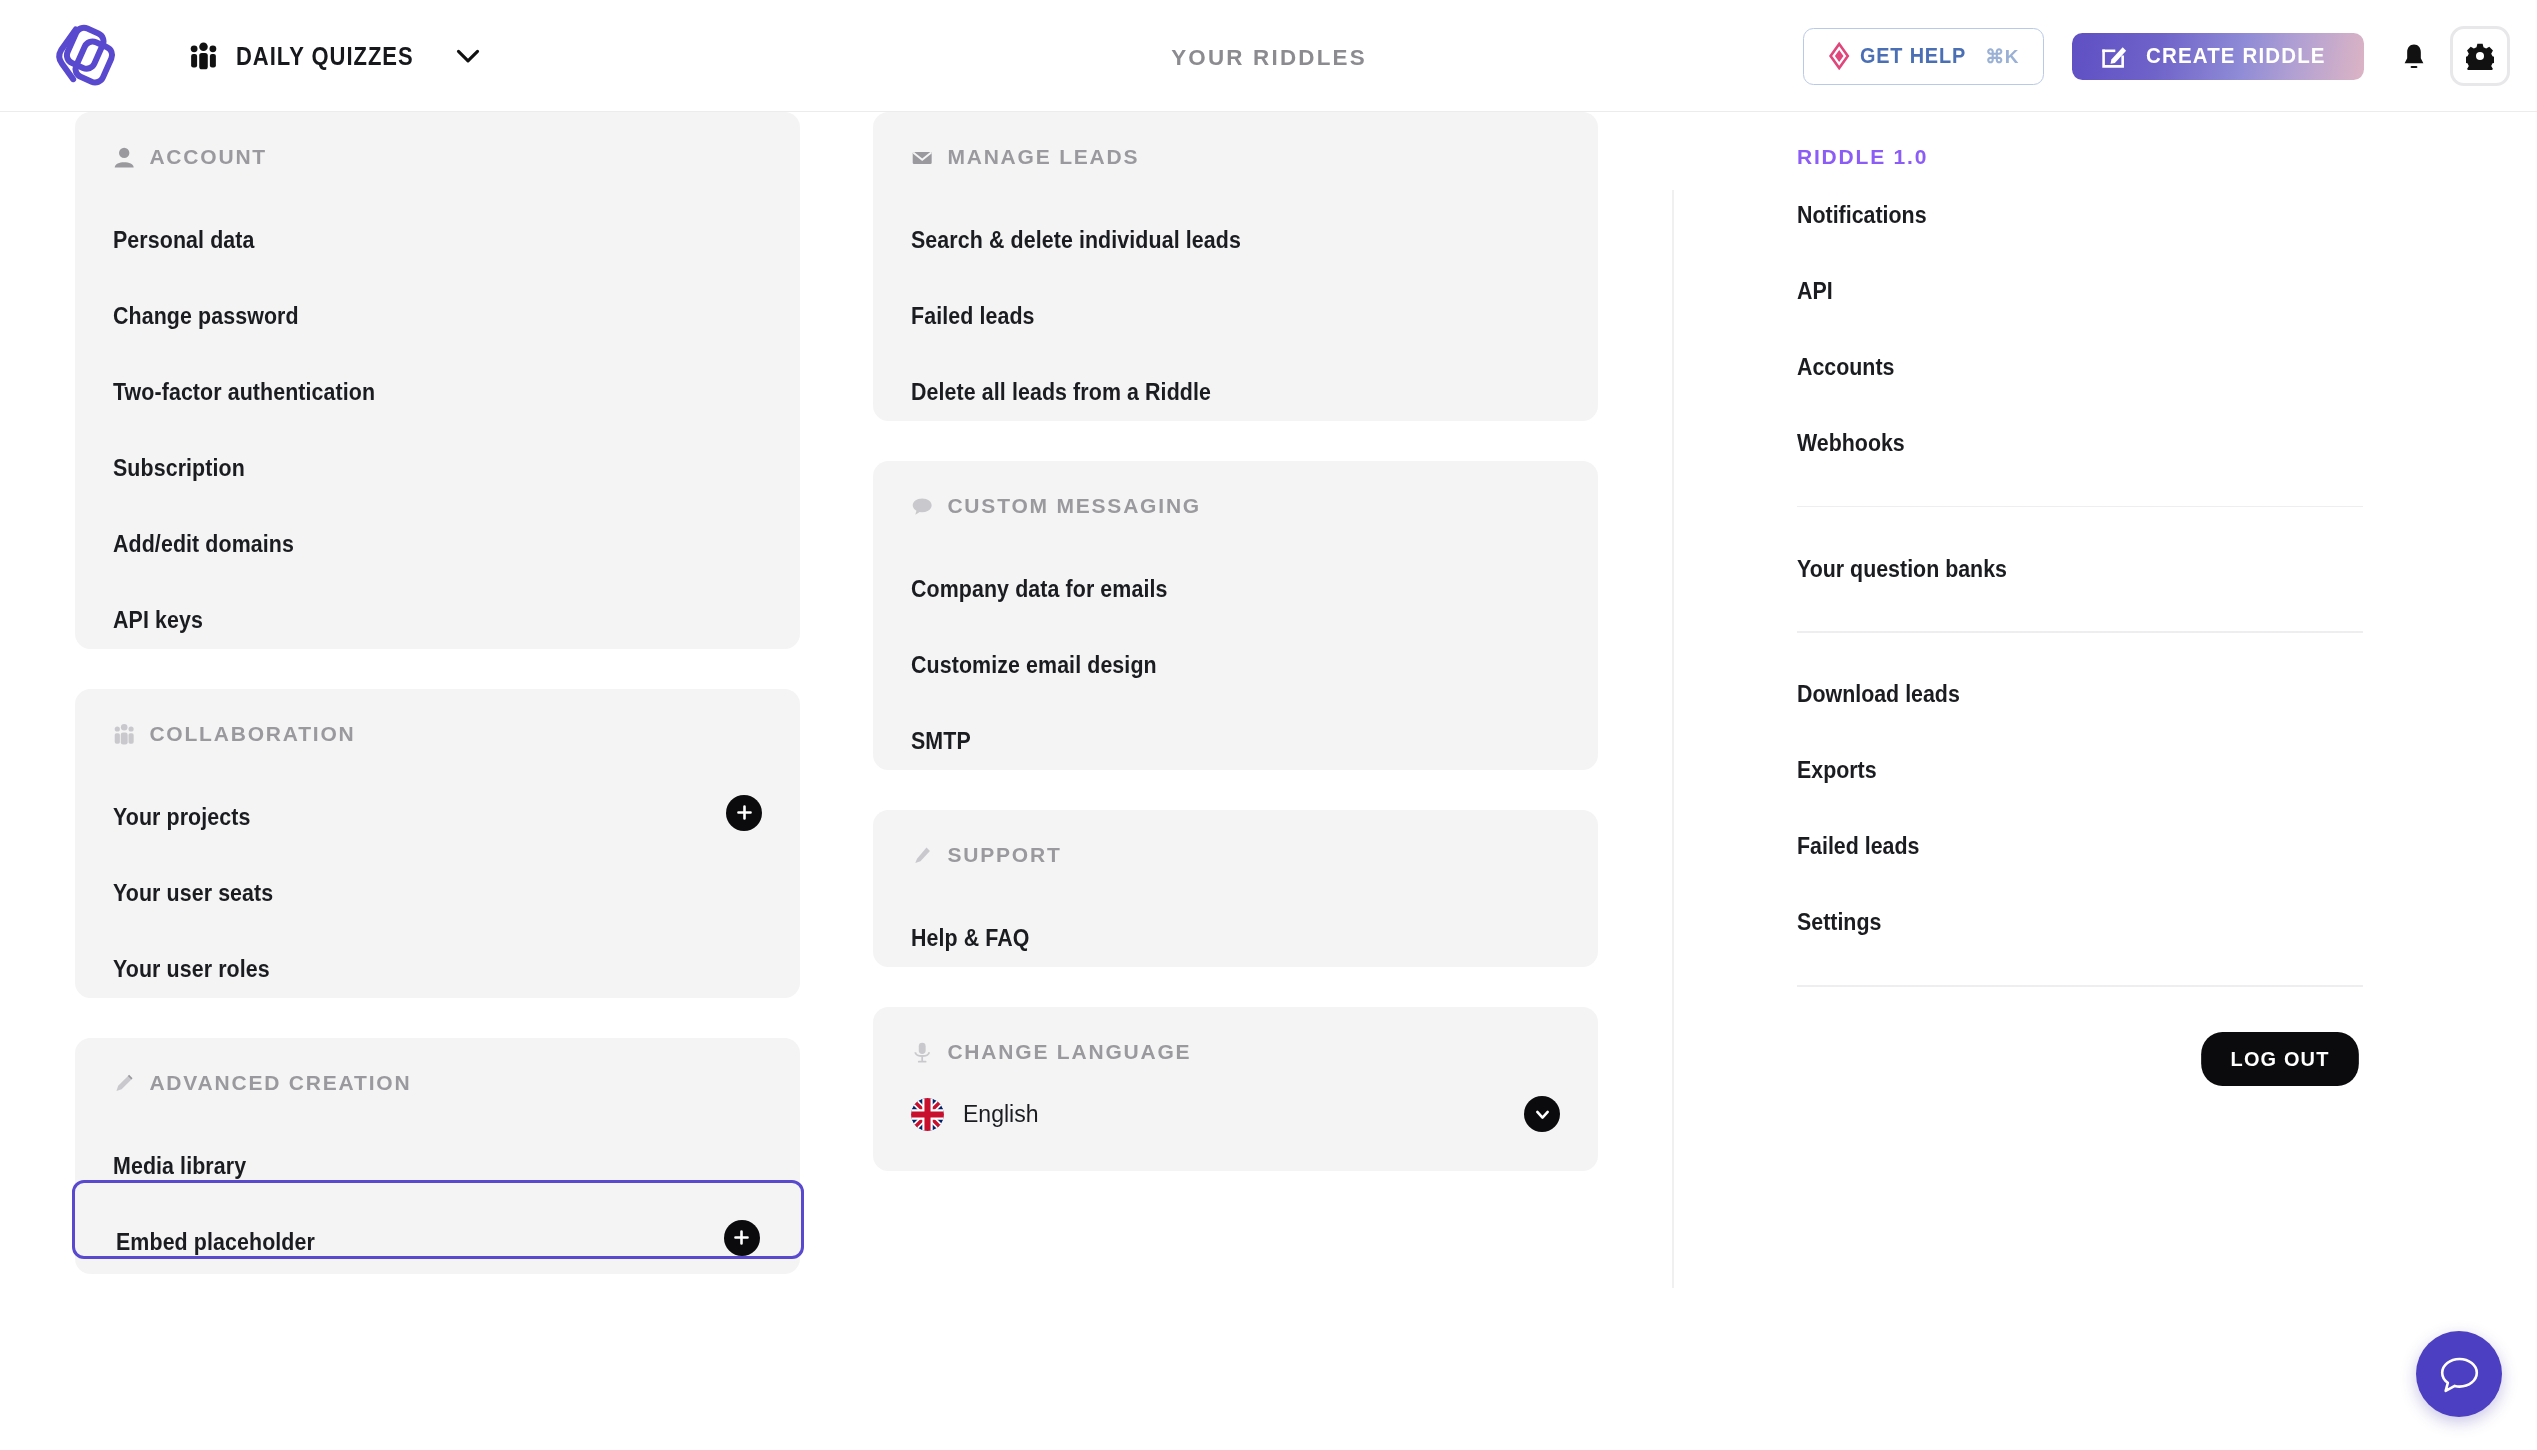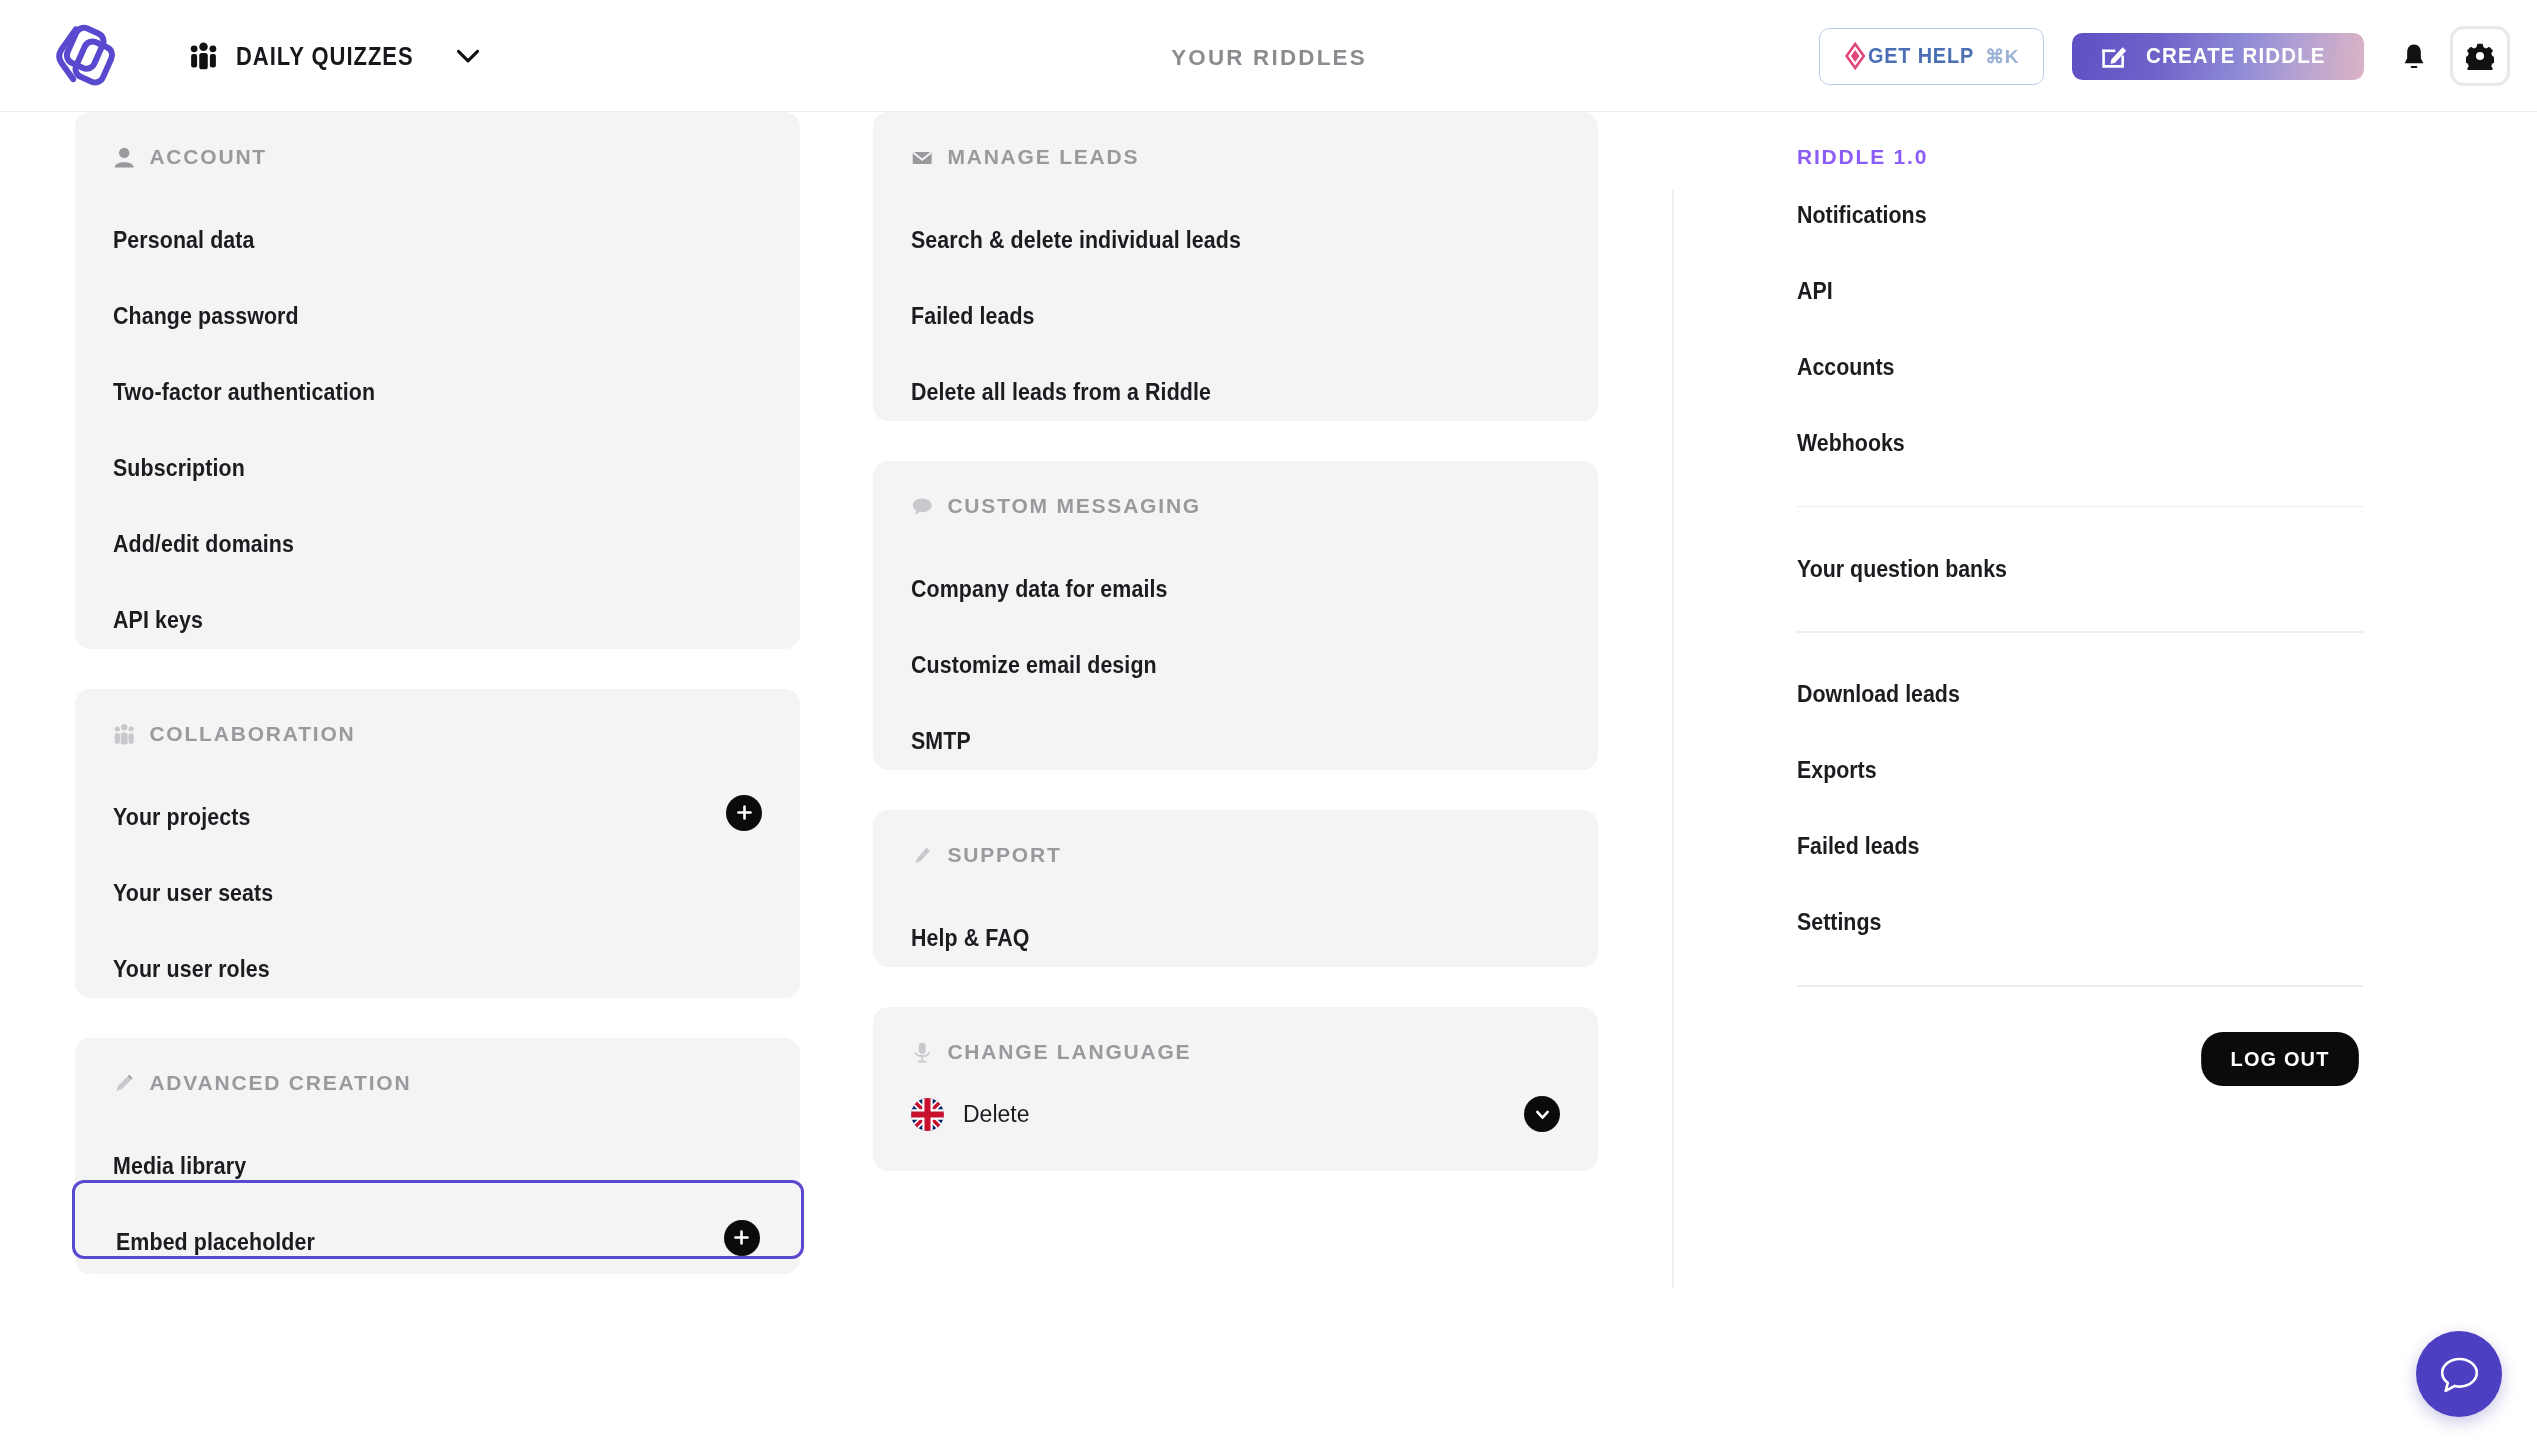--- a/index.html
+++ b/index.html
@@ -40,21 +40,21 @@
     text-align: center;
     font-size: 22.4px; font-weight: 700; letter-spacing: 2.2px;
     color: #8b8b90;
   }
 
   .header-right {
     position: absolute; right: 28px; top: 0; height: 112px;
     display: flex; align-items: center; gap: 0;
   }
   .get-help {
-    display: flex; align-items: center; gap: 2px;
+    display: flex; align-items: center; gap: 10px;
     height: 57px; padding: 0 24px;
     border: 0.9px solid #b9c9e6; border-radius: 10.4px;
     background: #fff; cursor: pointer;
     margin-right: 28px;
   }
   .gh-diamond { width: 22.4px; height: 28px; display:block; }
   .gh-text {
     font-size: 21.6px; font-weight: 700; letter-spacing: 0.9px;
     color: #4a6fb5; transform: scaleX(0.92); transform-origin:left center;
   }
@@ -460,21 +460,21 @@
                   </defs>
                 <g clip-path="url(#fc)">
                   <rect width="38" height="38" fill="#012169"></rect>
                   <path d="M0 0 L38 38 M38 0 L0 38" stroke="#fff" stroke-width="8"></path>
                   <path d="M0 0 L38 38 M38 0 L0 38" stroke="#C8102E" stroke-width="4"></path>
                   <path d="M19 0 V38 M0 19 H38" stroke="#fff" stroke-width="12"></path>
                   <path d="M19 0 V38 M0 19 H38" stroke="#C8102E" stroke-width="7"></path>
                 </g>
               </svg>
             </span>
-            <span class="lang-name">Delete</span>
+            <span class="lang-name">English</span>
           </span>
           <span class="chev-btn">
             <svg viewBox="0 0 22 22">
                 <path d="M5 8 L11 14.5 L17 8" stroke="#fff" stroke-width="3" fill="none" stroke-linecap="round" stroke-linejoin="round"></path>
               </svg>
           </span>
         </div>
       </div>
     </div>
 

